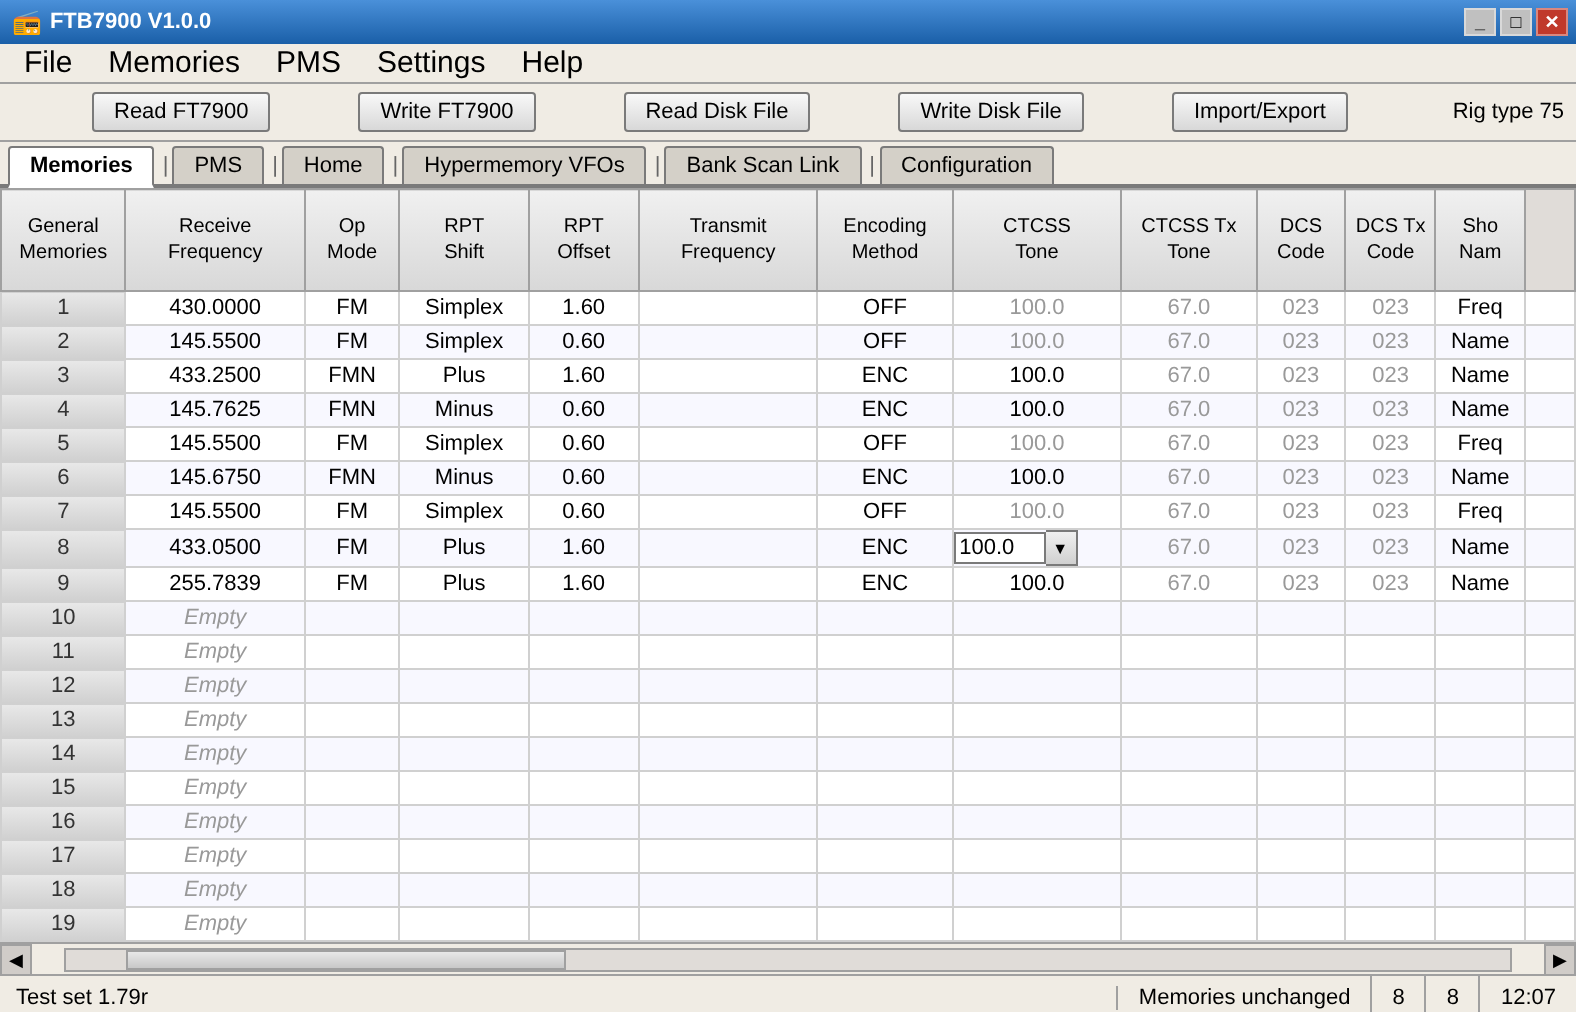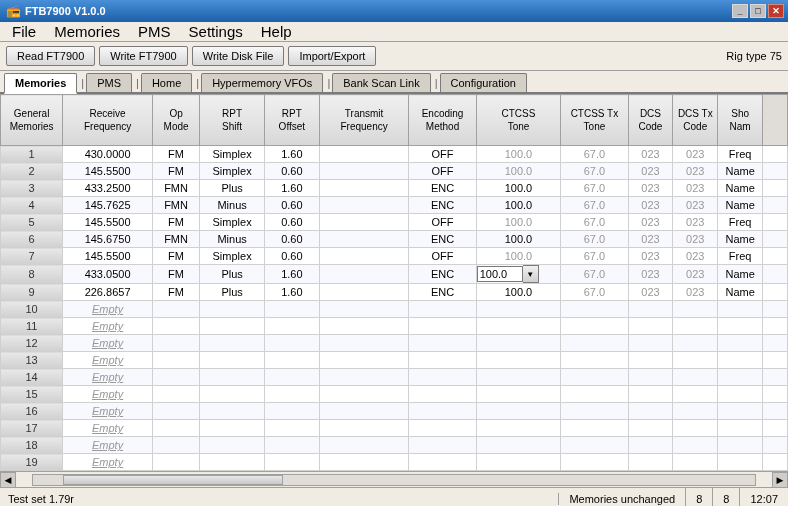--- a/index.html
+++ b/index.html
@@ -62,20 +62,21 @@
       gap: 4px;
       border-bottom: 1px solid #a0a0a0;
     }
     .toolbar-btn {
       padding: 3px 10px;
       border: 1px solid #7a7a7a;
       background: linear-gradient(to bottom, #f8f8f8, #d8d8d8);
       cursor: pointer;
       font-size: 11px;
       border-radius: 2px;
+      margin-left: 40px;
     }
     .toolbar-btn.active {
       background: linear-gradient(to bottom, #ffe8c0, #ffd080);
       border-color: #c09020;
     }
     .rig-type {
       margin-left: auto;
       font-size: 11px;
     }
 
@@ -135,21 +136,21 @@
       border: 1px solid #d0d0d0;
       padding: 1px 3px;
       text-align: center;
       height: 17px;
       overflow: hidden;
       white-space: nowrap;
     }
     .data-table tr:nth-child(even) { background: #f8f8ff; }
     .data-table tr:nth-child(odd) { background: #ffffff; }
     .data-table td.row-num { background: linear-gradient(to bottom, #e8e8e8, #d0d0d0); color: #333; }
-    .data-table td.empty-cell { color: #999; font-style: italic; text-decoration: underline; }
+    .data-table td.empty-cell { color: #999; font-style: italic; }
     .dropdown-input {
       border: 1px solid #7a7a7a;
       padding: 1px 3px;
       font-size: 11px;
       width: 52px;
       background: white;
     }
     .dropdown-arrow-btn {
       width: 16px; height: 18px;
       border: 1px solid #7a7a7a;
@@ -233,20 +234,21 @@
   <span class="menu-item">File</span>
   <span class="menu-item">Memories</span>
   <span class="menu-item">PMS</span>
   <span class="menu-item">Settings</span>
   <span class="menu-item">Help</span>
 </div>
 
 <div class="toolbar">
   <button class="toolbar-btn">Read FT7900</button>
   <button class="toolbar-btn">Write FT7900</button>
+  <button class="toolbar-btn">Read Disk File</button>
   <button class="toolbar-btn">Write Disk File</button>
   <button class="toolbar-btn">Import/Export</button>
   <span class="rig-type">Rig type 75</span>
 </div>
 
 <div class="tab-bar">
   <div class="tab active">Memories</div>
   <span class="tab-separator">|</span>
   <div class="tab">PMS</div>
   <span class="tab-separator">|</span>
@@ -417,21 +419,21 @@
             </div>
           </td>
           <td style="color:#999">67.0</td>
           <td style="color:#999">023</td>
           <td style="color:#999">023</td>
           <td>Name</td>
           <td></td>
         </tr>
         <tr>
           <td class="row-num">9</td>
-          <td>226.8657</td>
+          <td>255.7839</td>
           <td>FM</td>
           <td>Plus</td>
           <td>1.60</td>
           <td></td>
           <td>ENC</td>
           <td style="position:relative;">
             <span>100.0</span>
             
             <div style="position:absolute; top:0; left:-68px; z-index:200; border:1px solid #7a7a7a; background:white; width:68px; overflow-y:scroll; height:180px;">
               

